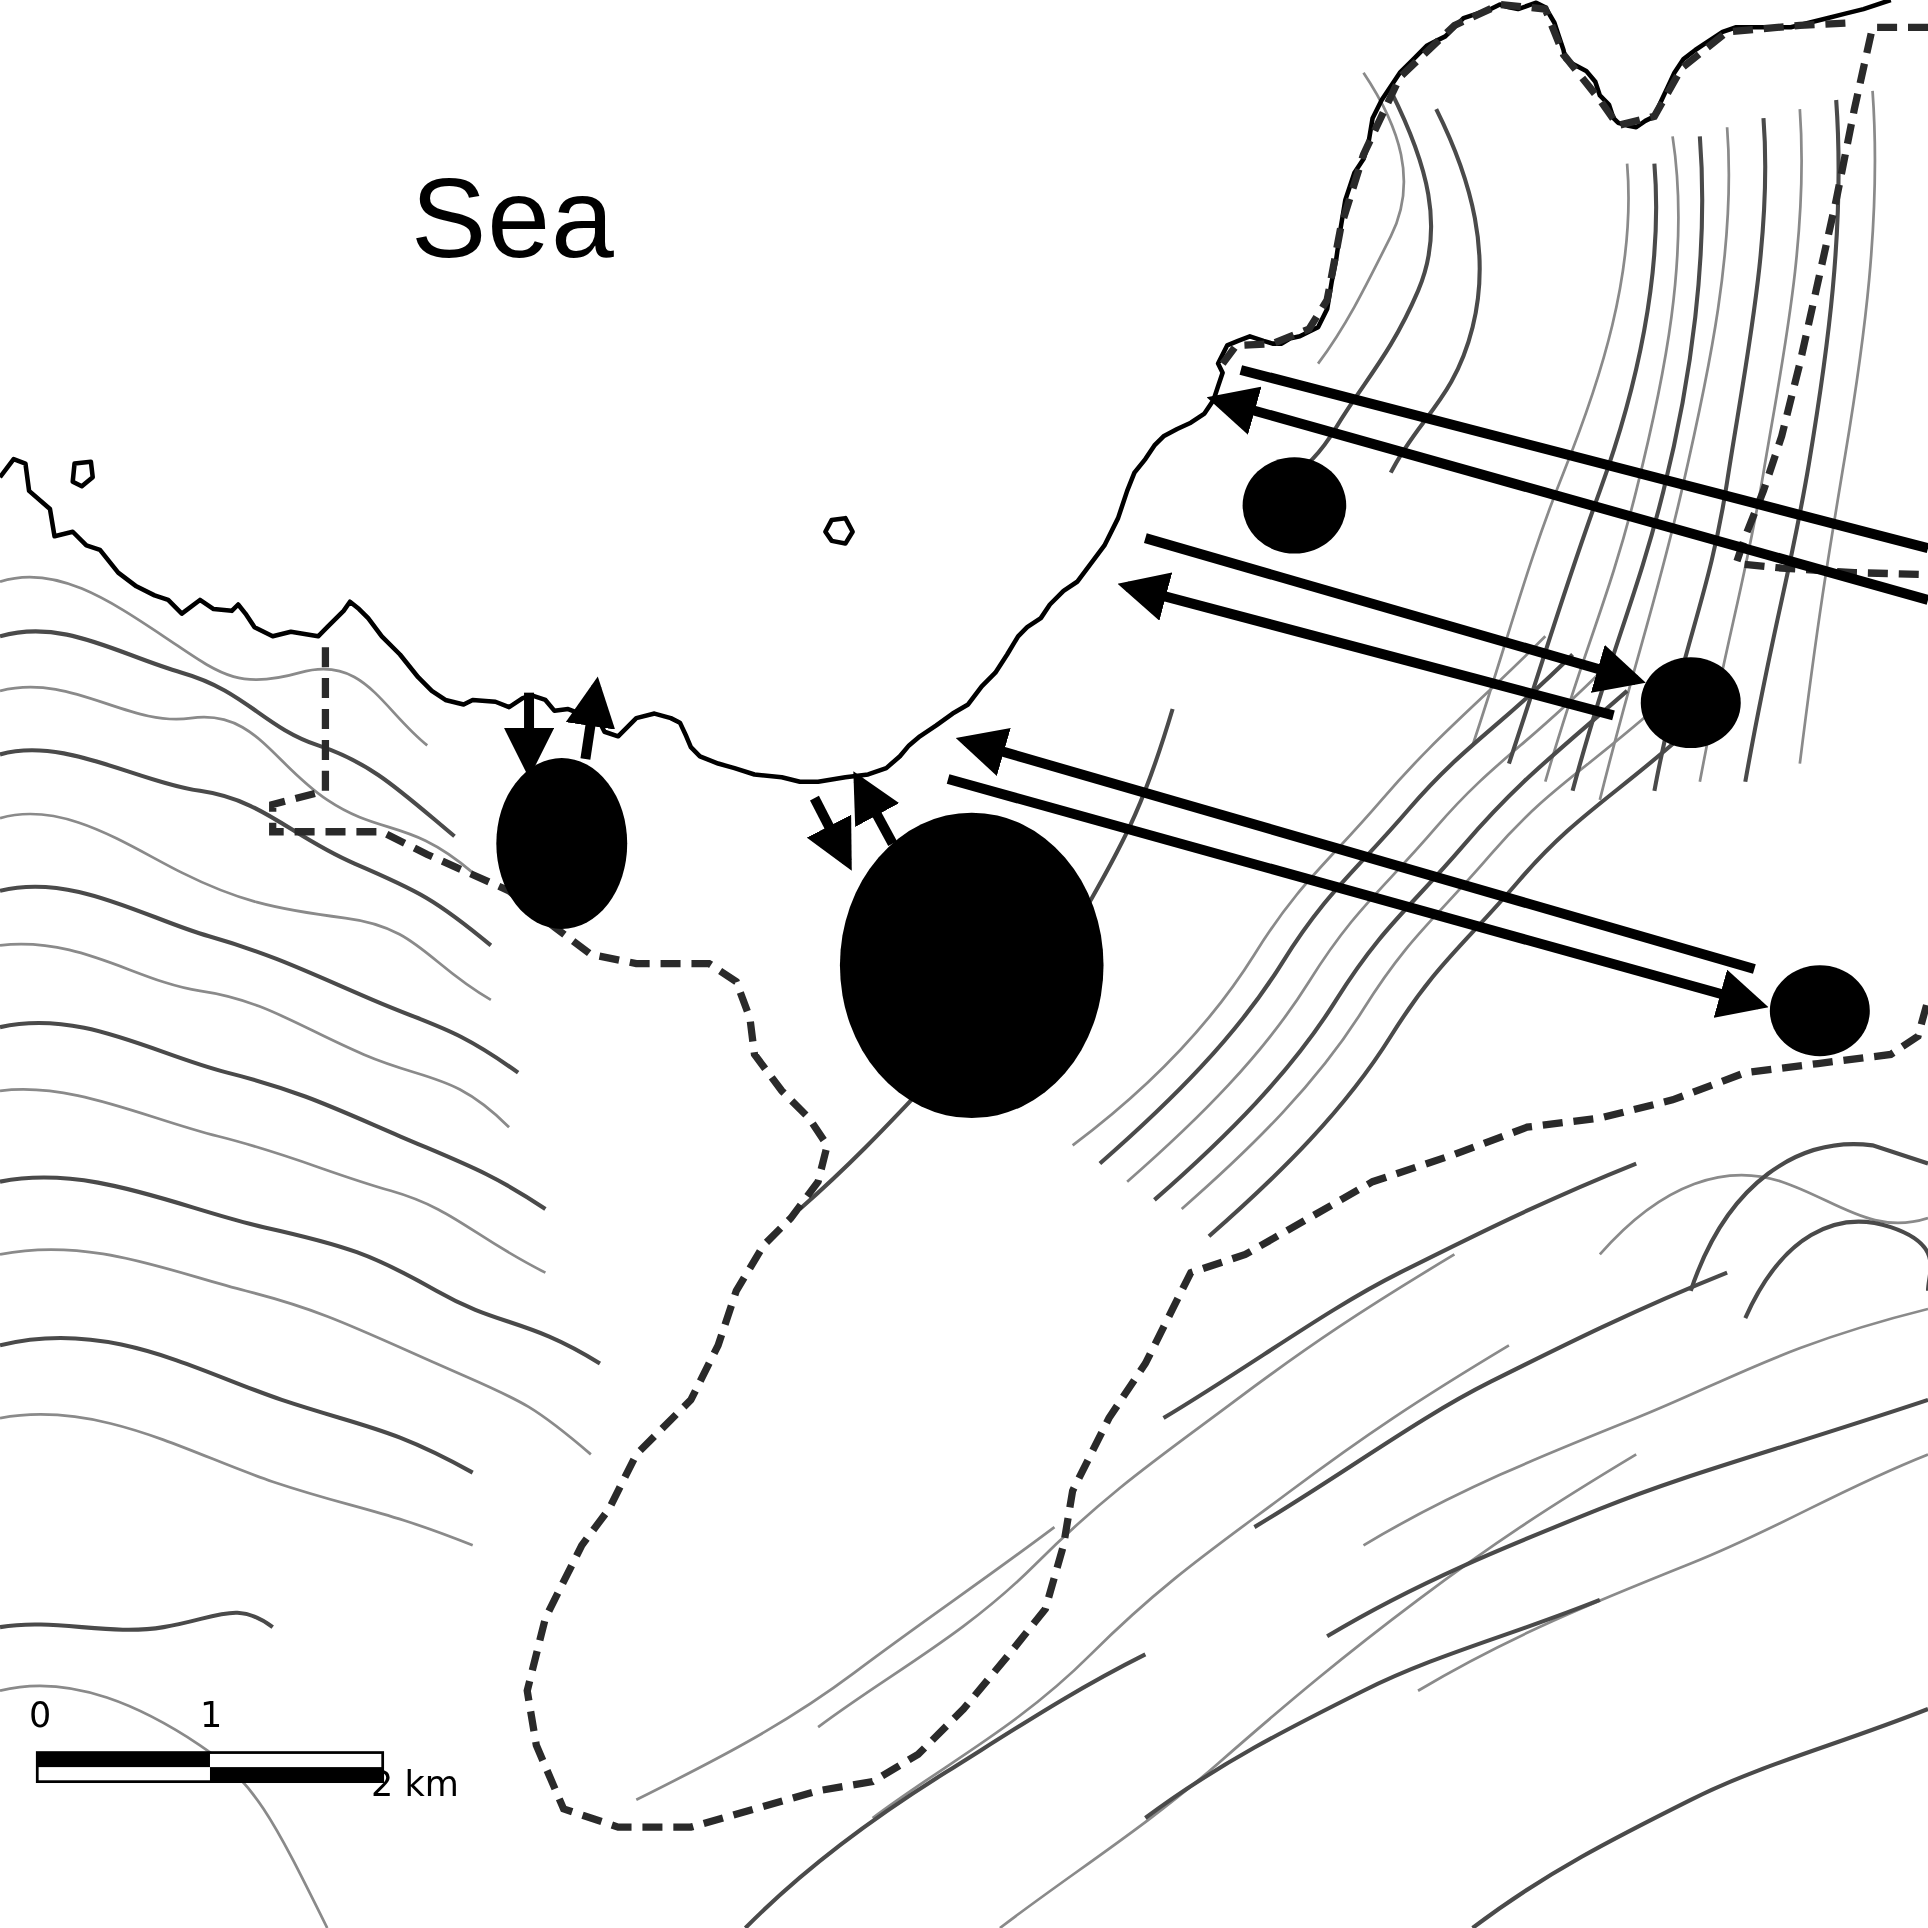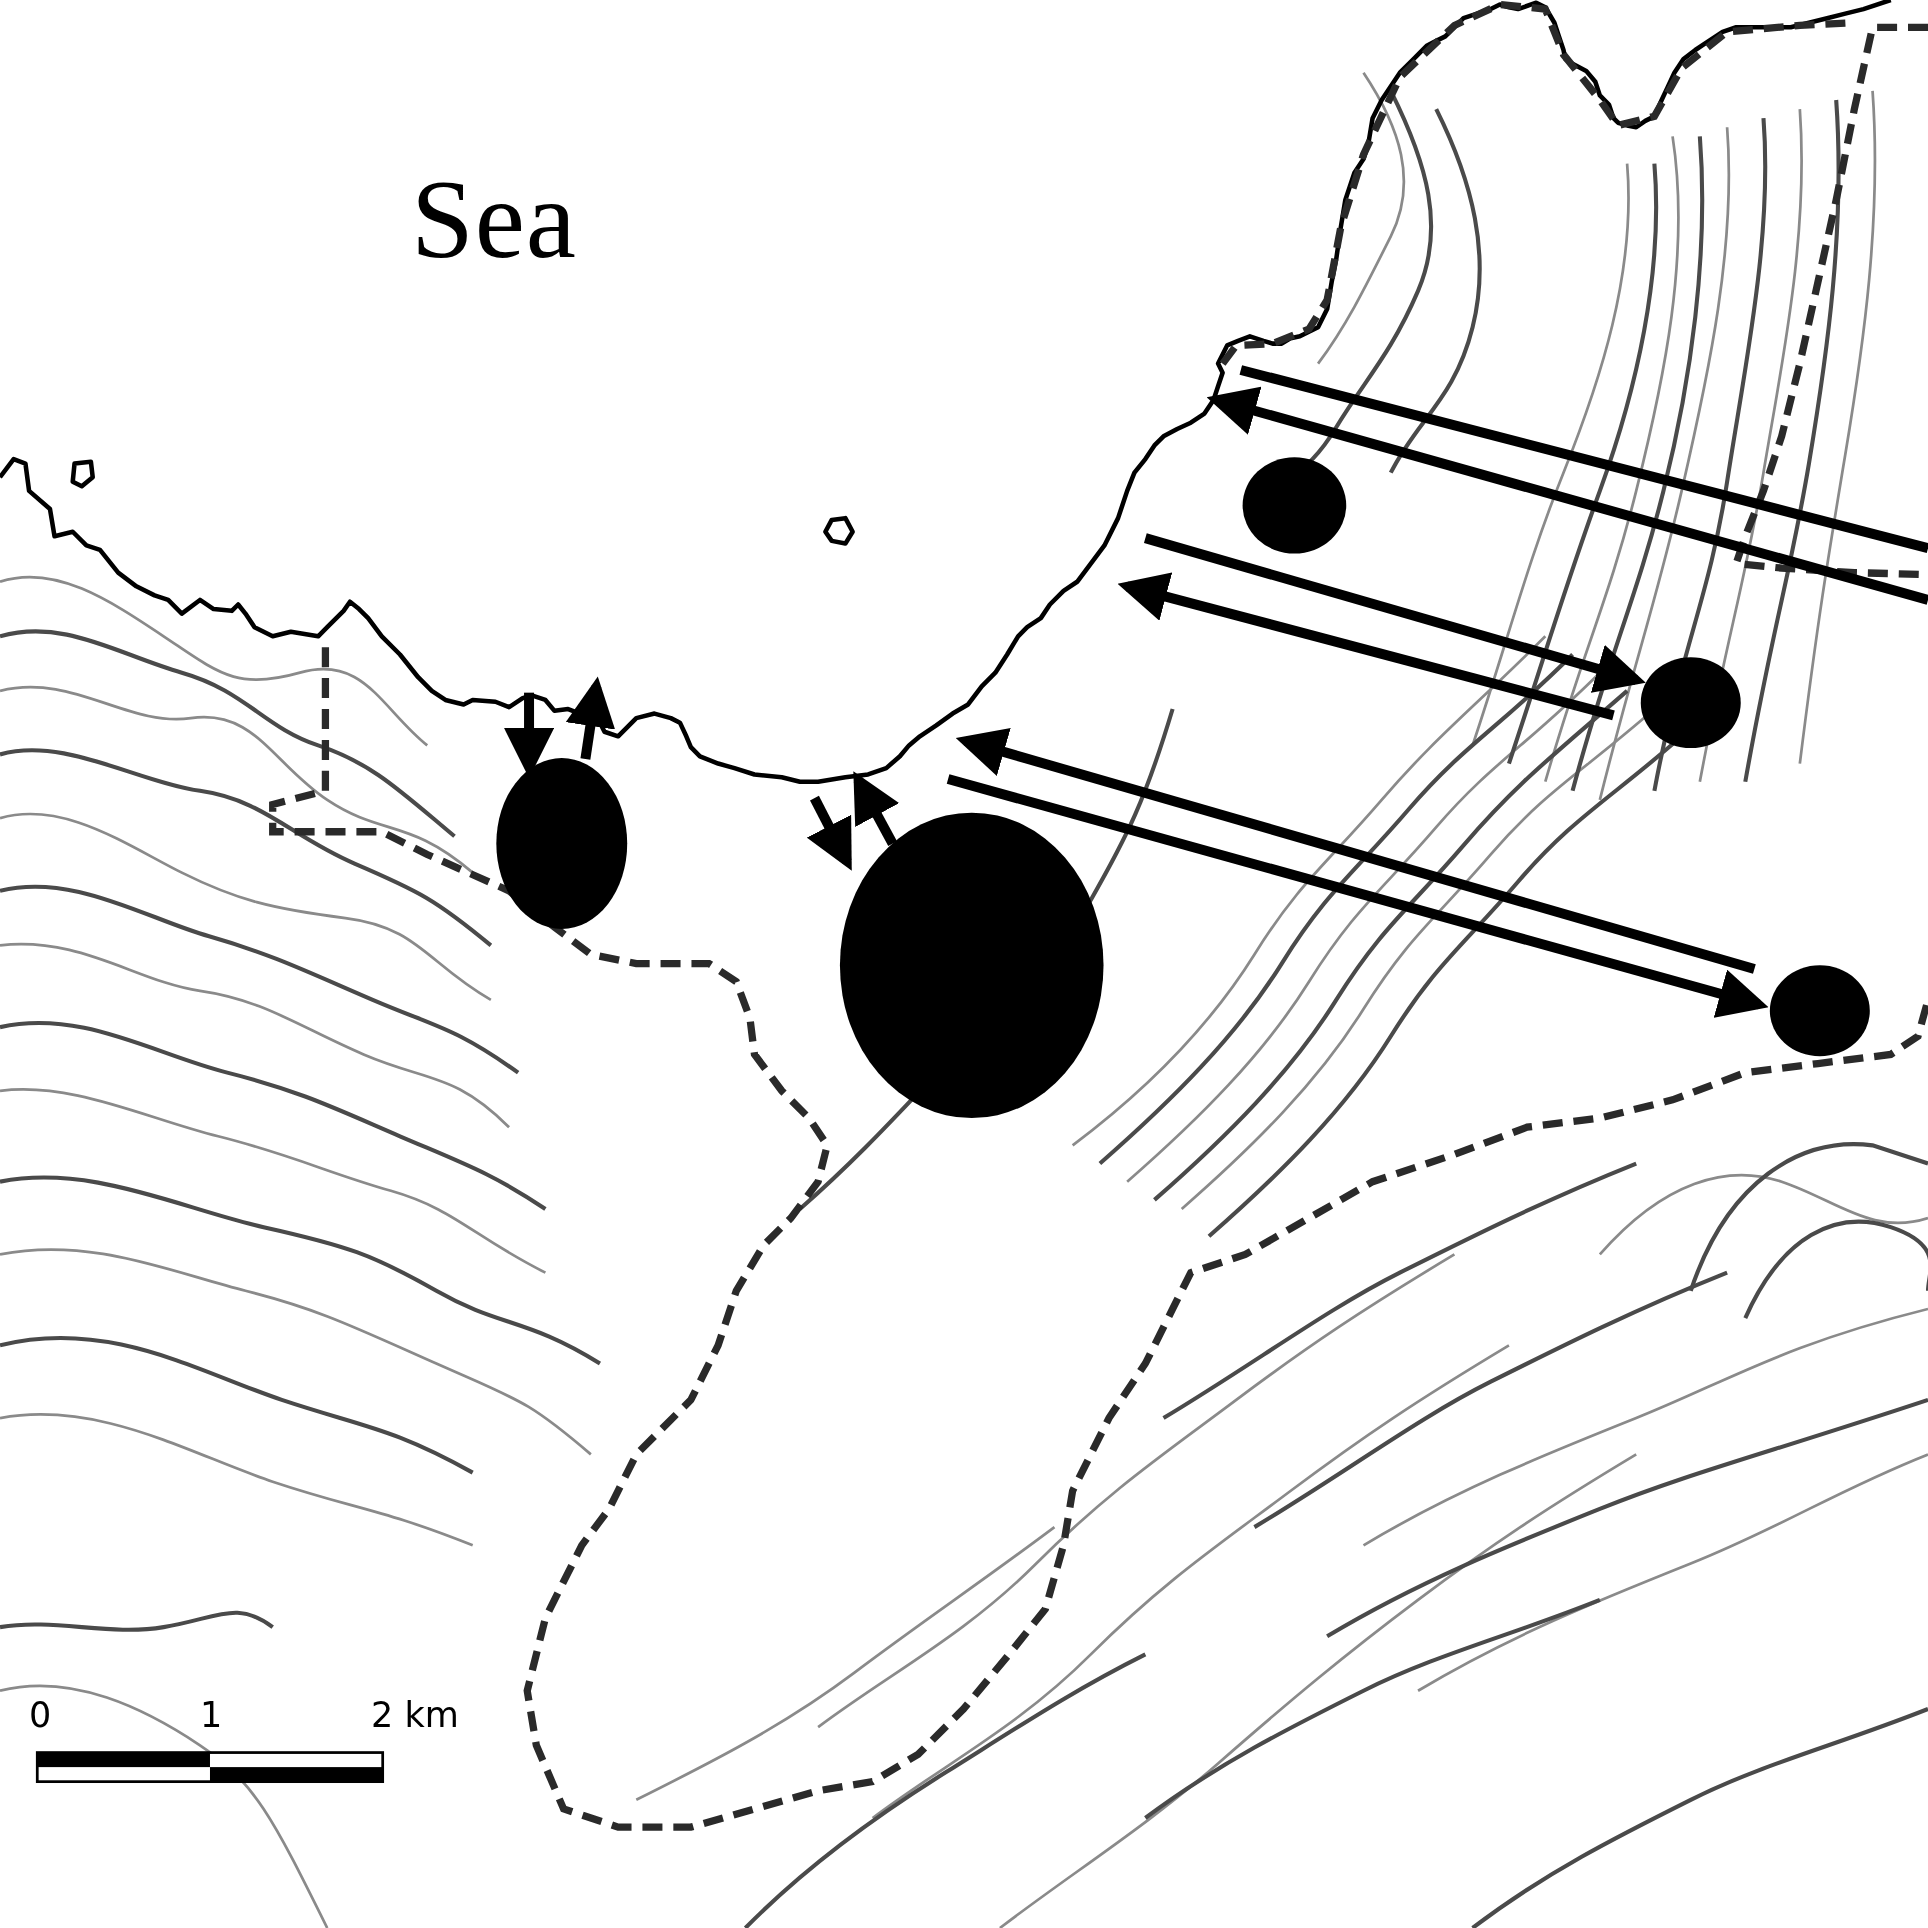--- a/index.html
+++ b/index.html
@@ -1,18 +1,18 @@
 <!DOCTYPE html>
 <html style="font-size:14.5px"><head>
 <meta charset="utf-8">
 <style>
   html, body { margin: 0; padding: 0; background: #ffffff; }
   #map-root { position: relative; width: 1928px; height: 1928px; overflow: hidden; background: #ffffff; }
   #map-svg { position: absolute; left: 0; top: 0; width: 1928px; height: 1928px; }
-  .label-sea { position: absolute; left: 411px; top: 162px; font-family: Liberation Serif, serif; font-size: 113px; color: #000; letter-spacing: 0.9px; line-height: 1; }
+  .label-sea { position: absolute; left: 411px; top: 162px; font-family: Liberation Sans, sans-serif; font-size: 113px; color: #000; letter-spacing: 0.9px; line-height: 1; }
   .scale-label { position: absolute; font-family: "DejaVu Sans", sans-serif; font-size: 35px; color: #000; line-height: 1; }
   .contour-thin { fill: none; stroke: #8a8a8a; stroke-width: 3; }
   .contour-thick { fill: none; stroke: #4a4a4a; stroke-width: 4.5; }
   .coast { fill: none; stroke: #000; stroke-width: 5; stroke-linejoin: round; }
   .boundary { fill: none; stroke: #2a2a2a; stroke-width: 8; stroke-dasharray: 22 12; }
   .flow { stroke: #000; stroke-width: 11; fill: none; }
   .node { fill: #000; }
 </style>
 </head>
 <body>
@@ -117,15 +117,15 @@
       <rect x="41" y="1928" width="380" height="32" fill="#fff" stroke="#000" stroke-width="3"></rect>
       <rect x="41" y="1928" width="190" height="16" fill="#000"></rect>
       <rect x="231" y="1944" width="190" height="16" fill="#000"></rect>
     </g>
   </svg>
 
   <div class="label-sea">Sea</div>
 
   <div class="scale-label" style="left:29px; top:1698px;">0</div>
   <div class="scale-label" style="left:200px; top:1698px;">1</div>
-  <div class="scale-label" style="left:371px; top:1698px;">2 km</div>
+  <div class="scale-label" style="left:371px; top:1767px;">2 km</div>
 </div>
 
 
 </body></html>

